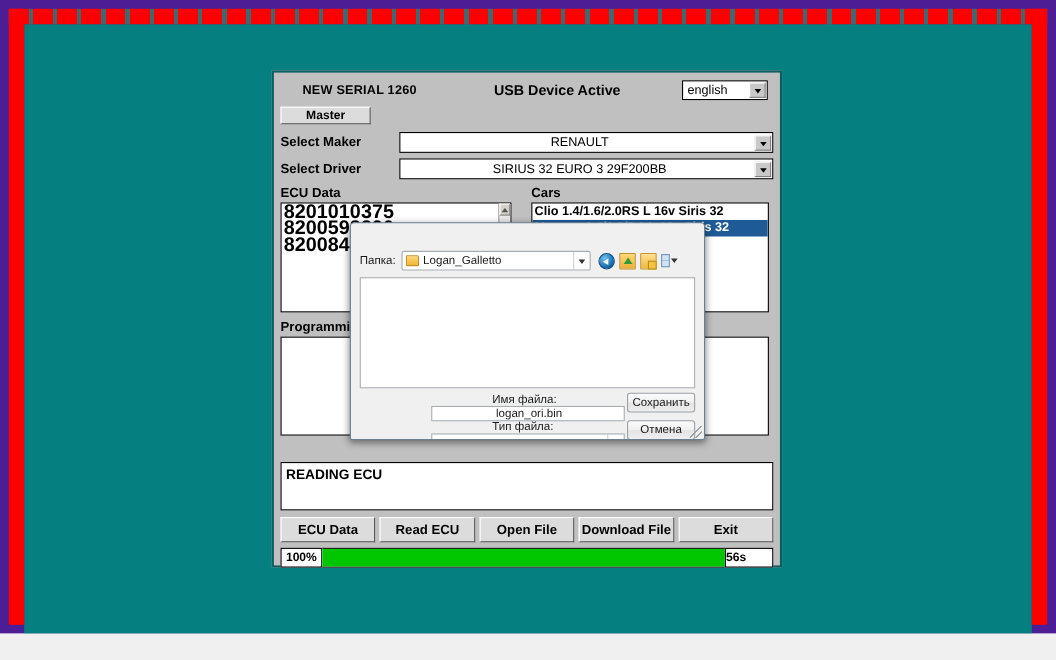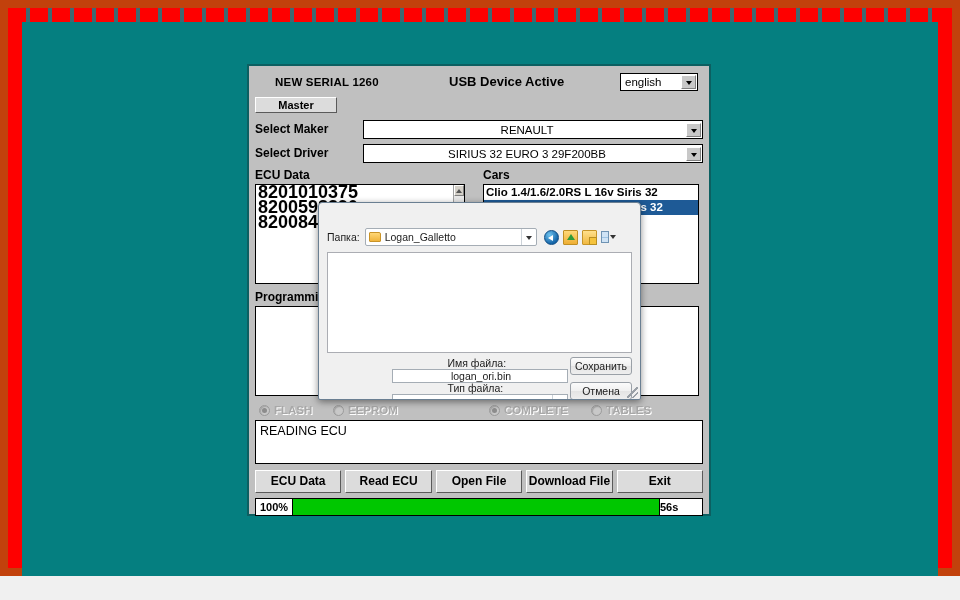--- a/index.html
+++ b/index.html
@@ -13,21 +13,21 @@
     font-family: "Liberation Sans", sans-serif;
     overflow: hidden;
   }
 
   
   #desktop {
     position: absolute;
     left: 0; top: 0;
     width: 960px;
     height: 576px;
-    background: #c2410c;
+    background: #4c1d95;
     box-sizing: border-box;
   }
   .red-edge { position: absolute; background: #fe0000; }
   #red-left   { left: 8px;  top: 8px;  width: 14px; height: 560px; }
   #red-right  { right: 8px; top: 8px;  width: 14px; height: 560px; }
   #red-top {
     left: 8px; top: 8px; right: 8px; height: 14px;
     background:
       repeating-linear-gradient(to right,
         #fe0000 0px, #fe0000 18px,
@@ -304,21 +304,21 @@
     left: 6px; right: 6px;
     top: 354px;
     height: 44px;
     background: #fff;
     border: 1px solid #000;
     box-sizing: border-box;
   }
   #status-log-text {
     padding: 3px 4px;
     font-size: 12.5px;
-    font-weight: normal;
+    font-weight: bold;
     color: #000;
   }
 
   
   #action-bar {
     position: absolute;
     left: 6px; right: 6px;
     top: 404px;
     height: 23px;
     display: flex;
@@ -674,38 +674,20 @@
       </div>
 
       <div class="listbox" id="cars-list">
         <div class="list-item cars-item">Clio 1.4/1.6/2.0RS L 16v Siris 32</div>
         <div class="list-item cars-item selected">Megane 1.4/1.6/2.0 L 16v Siris 32</div>
       </div>
 
       <div class="listbox" id="programming-list"></div>
       <div class="listbox" id="cars-list-2"></div>
 
-      <div id="radio-row">
-        <label class="radio-opt" style="left:4px;">
-          <span class="radio-dot on"></span>
-          <span>FLASH</span>
-        </label>
-        <label class="radio-opt" style="left:78px;">
-          <span class="radio-dot"></span>
-          <span>EEPROM</span>
-        </label>
-        <label class="radio-opt" style="left:234px;">
-          <span class="radio-dot on"></span>
-          <span>COMPLETE</span>
-        </label>
-        <label class="radio-opt" style="left:336px;">
-          <span class="radio-dot"></span>
-          <span>TABLES</span>
-        </label>
-      </div>
 
       <div id="status-log">
         <div id="status-log-text">READING ECU</div>
       </div>
 
       <div id="action-bar">
         <div class="action-button">ECU Data</div>
         <div class="action-button">Read ECU</div>
         <div class="action-button">Open File</div>
         <div class="action-button">Download File</div>

